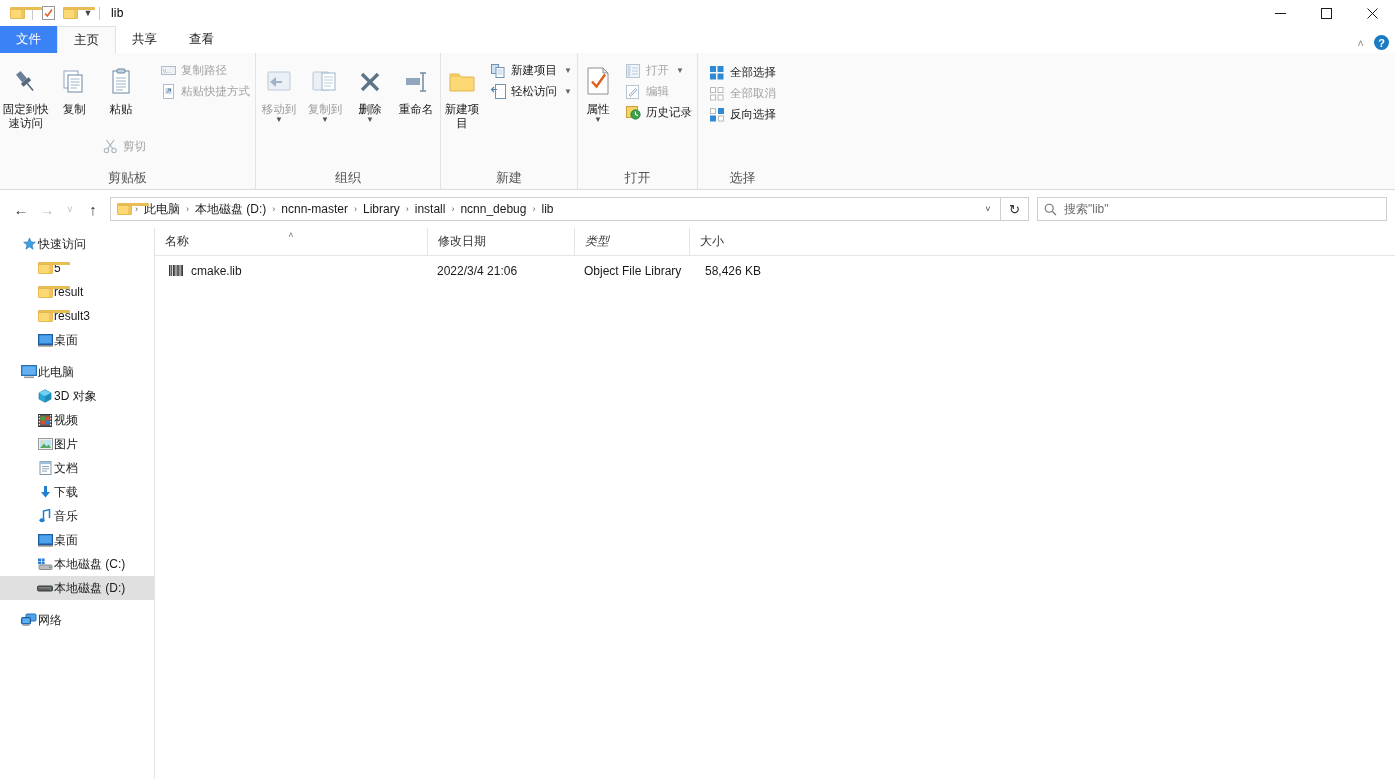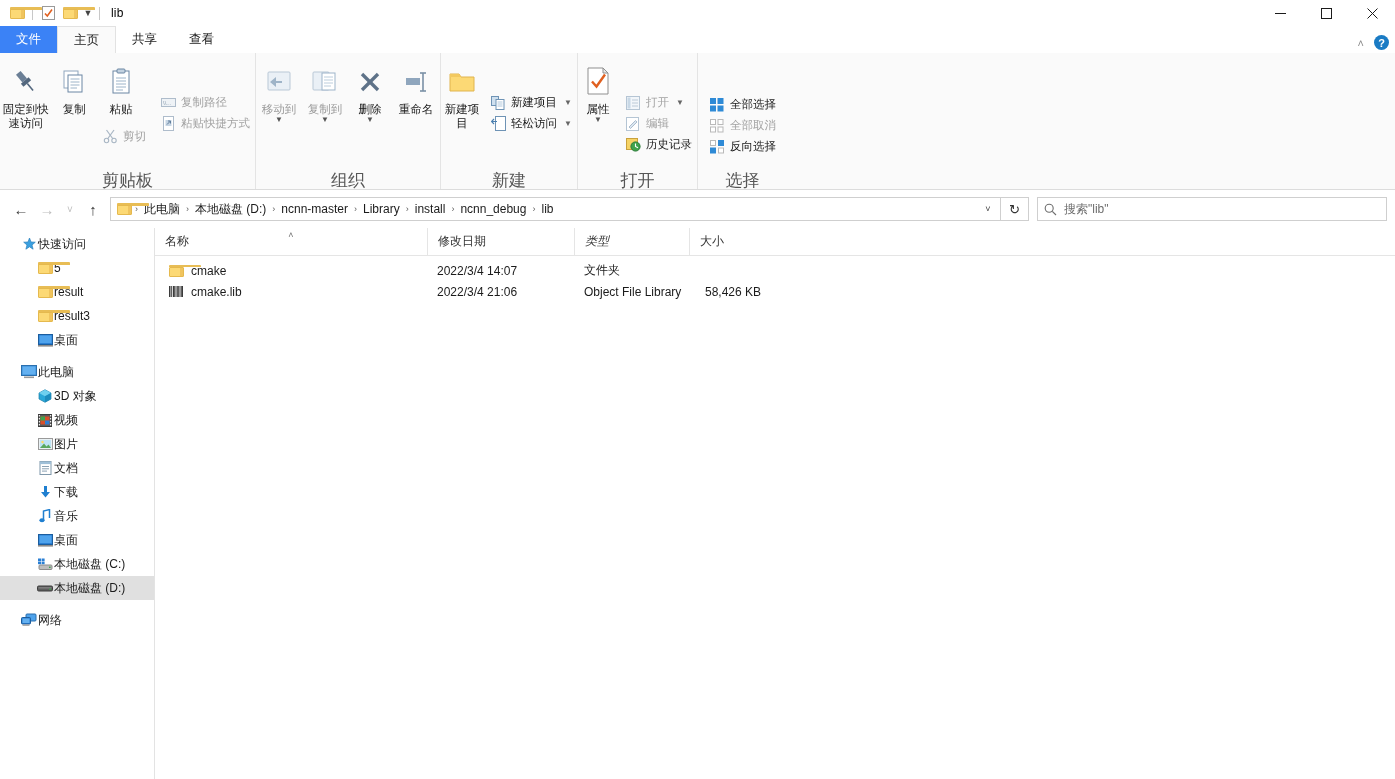--- a/index.html
+++ b/index.html
@@ -58,29 +58,29 @@
   .ribbon {
     flex: 0 0 137px; height: 137px;
     background: #fafafa;
     border-bottom: 1px solid #dcdcdc;
     display: flex;
     position: relative;
   }
   .rgroup { display: flex; flex-direction: column; position: relative; height: 136px; }
   .rgroup + .rgroup { border-left: 1px solid #e4e4e4; }
   .rgroup-body { flex: 1; display: flex; align-items: flex-start; padding-top: 5px; }
-  .rgroup-label { height: 20px; font-size: 17px; color: #565656; text-align: center; display: flex; align-items: flex-start; justify-content: center; }
+  .rgroup-label { height: 20px; font-size: 13px; color: #565656; text-align: center; display: flex; align-items: flex-start; justify-content: center; }
 
   .bigbtn { width: 58px; display: flex; flex-direction: column; align-items: center; padding-top: 4px; cursor: default; }
   .bigbtn .ic { height: 40px; display: flex; align-items: center; justify-content: center; }
   .bigbtn .lbl { font-size: 11.5px; color: #1b1b1b; text-align: center; line-height: 14px; }
   .bigbtn .lbl.dim { color: #9a9a9a; }
   .bigbtn .dd { font-size: 8px; color: #555; line-height: 6px; margin-top: 1px; }
 
-  .smallcol { display: flex; flex-direction: column; padding-top: 2px; margin-top: 32px; }
+  .smallcol { display: flex; flex-direction: column; padding-top: 2px; }
   .smallbtn { height: 21px; display: flex; align-items: center; gap: 5px; padding: 0 5px; font-size: 11.5px; color: #1b1b1b; cursor: default; white-space: nowrap; }
   .smallbtn.dim { color: #a2a2a2; }
   .smallbtn .cdd { font-size: 8px; color: #666; margin-left: 2px; }
   .sico { width: 16px; height: 16px; display: inline-flex; align-items: center; justify-content: center; flex: 0 0 16px; }
 
   
   .addrbar { flex: 0 0 38px; height: 38px; display: flex; align-items: center; background: #fff; padding: 0 8px; }
   .navbtn { width: 26px; height: 26px; display: flex; align-items: center; justify-content: center; font-size: 15px; color: #3a3a3a; }
   .navbtn.dim { color: #bdbdbd; }
   .navbtn.small { width: 20px; font-size: 10px; }
@@ -232,21 +232,21 @@
                   <line x1="10" y1="11" x2="20" y2="11"></line>
                     <line x1="10" y1="14" x2="20" y2="14"></line>
                   <line x1="10" y1="17" x2="20" y2="17"></line>
                     <line x1="10" y1="20" x2="20" y2="20"></line>
                   <line x1="10" y1="23" x2="17" y2="23"></line>
                 </g>
               </svg>
             </div>
             <div class="lbl">粘贴</div>
           </div>
-          <div class="smallbtn dim" style="margin-top:10px;justify-content:center;">
+          <div class="smallbtn dim" style="margin-top:20px;justify-content:center;">
             <span class="sico">
               <svg width="15" height="15" viewBox="0 0 15 15">
                 <circle cx="3.5" cy="11.5" r="2.2" fill="none" stroke="#a8b6c4" stroke-width="1.1"></circle>
                 <circle cx="11" cy="11.5" r="2.2" fill="none" stroke="#a8b6c4" stroke-width="1.1"></circle>
                 <line x1="4.5" y1="10" x2="11" y2="1" stroke="#a8b6c4" stroke-width="1.2"></line>
                 <line x1="10" y1="10" x2="3.5" y2="1" stroke="#a8b6c4" stroke-width="1.2"></line>
               </svg>
             </span>
             <span>剪切</span>
           </div>
@@ -707,35 +707,20 @@
         </div>
         <div class="col c-type">
           <span>类型</span>
         </div>
         <div class="col c-size">
           <span>大小</span>
         </div>
       </div>
 
       <div class="rows">
-        <div class="frow">
-          <div class="f-name">
-            <span class="fico">
-              <span class="folder-ico">
-                  <span class="tab"></span>
-                  <span class="body"></span>
-                  <span class="fold"></span>
-                </span>
-            </span>
-            <span class="ftxt">cmake</span>
-          </div>
-          <div class="f-date">2022/3/4 14:07</div>
-          <div class="f-type">文件夹</div>
-          <div class="f-size"></div>
-        </div>
 
         <div class="frow">
           <div class="f-name">
             <span class="fico">
               <svg width="15" height="13" viewBox="0 0 15 13">
                 <g fill="#3b3b3b">
                   <rect x="0" y="1" width="1.5" height="11"></rect>
                     <rect x="2.2" y="1" width="1" height="11"></rect>
                   <rect x="4" y="1" width="1.8" height="11"></rect>
                     <rect x="6.5" y="1" width="1" height="11"></rect>

